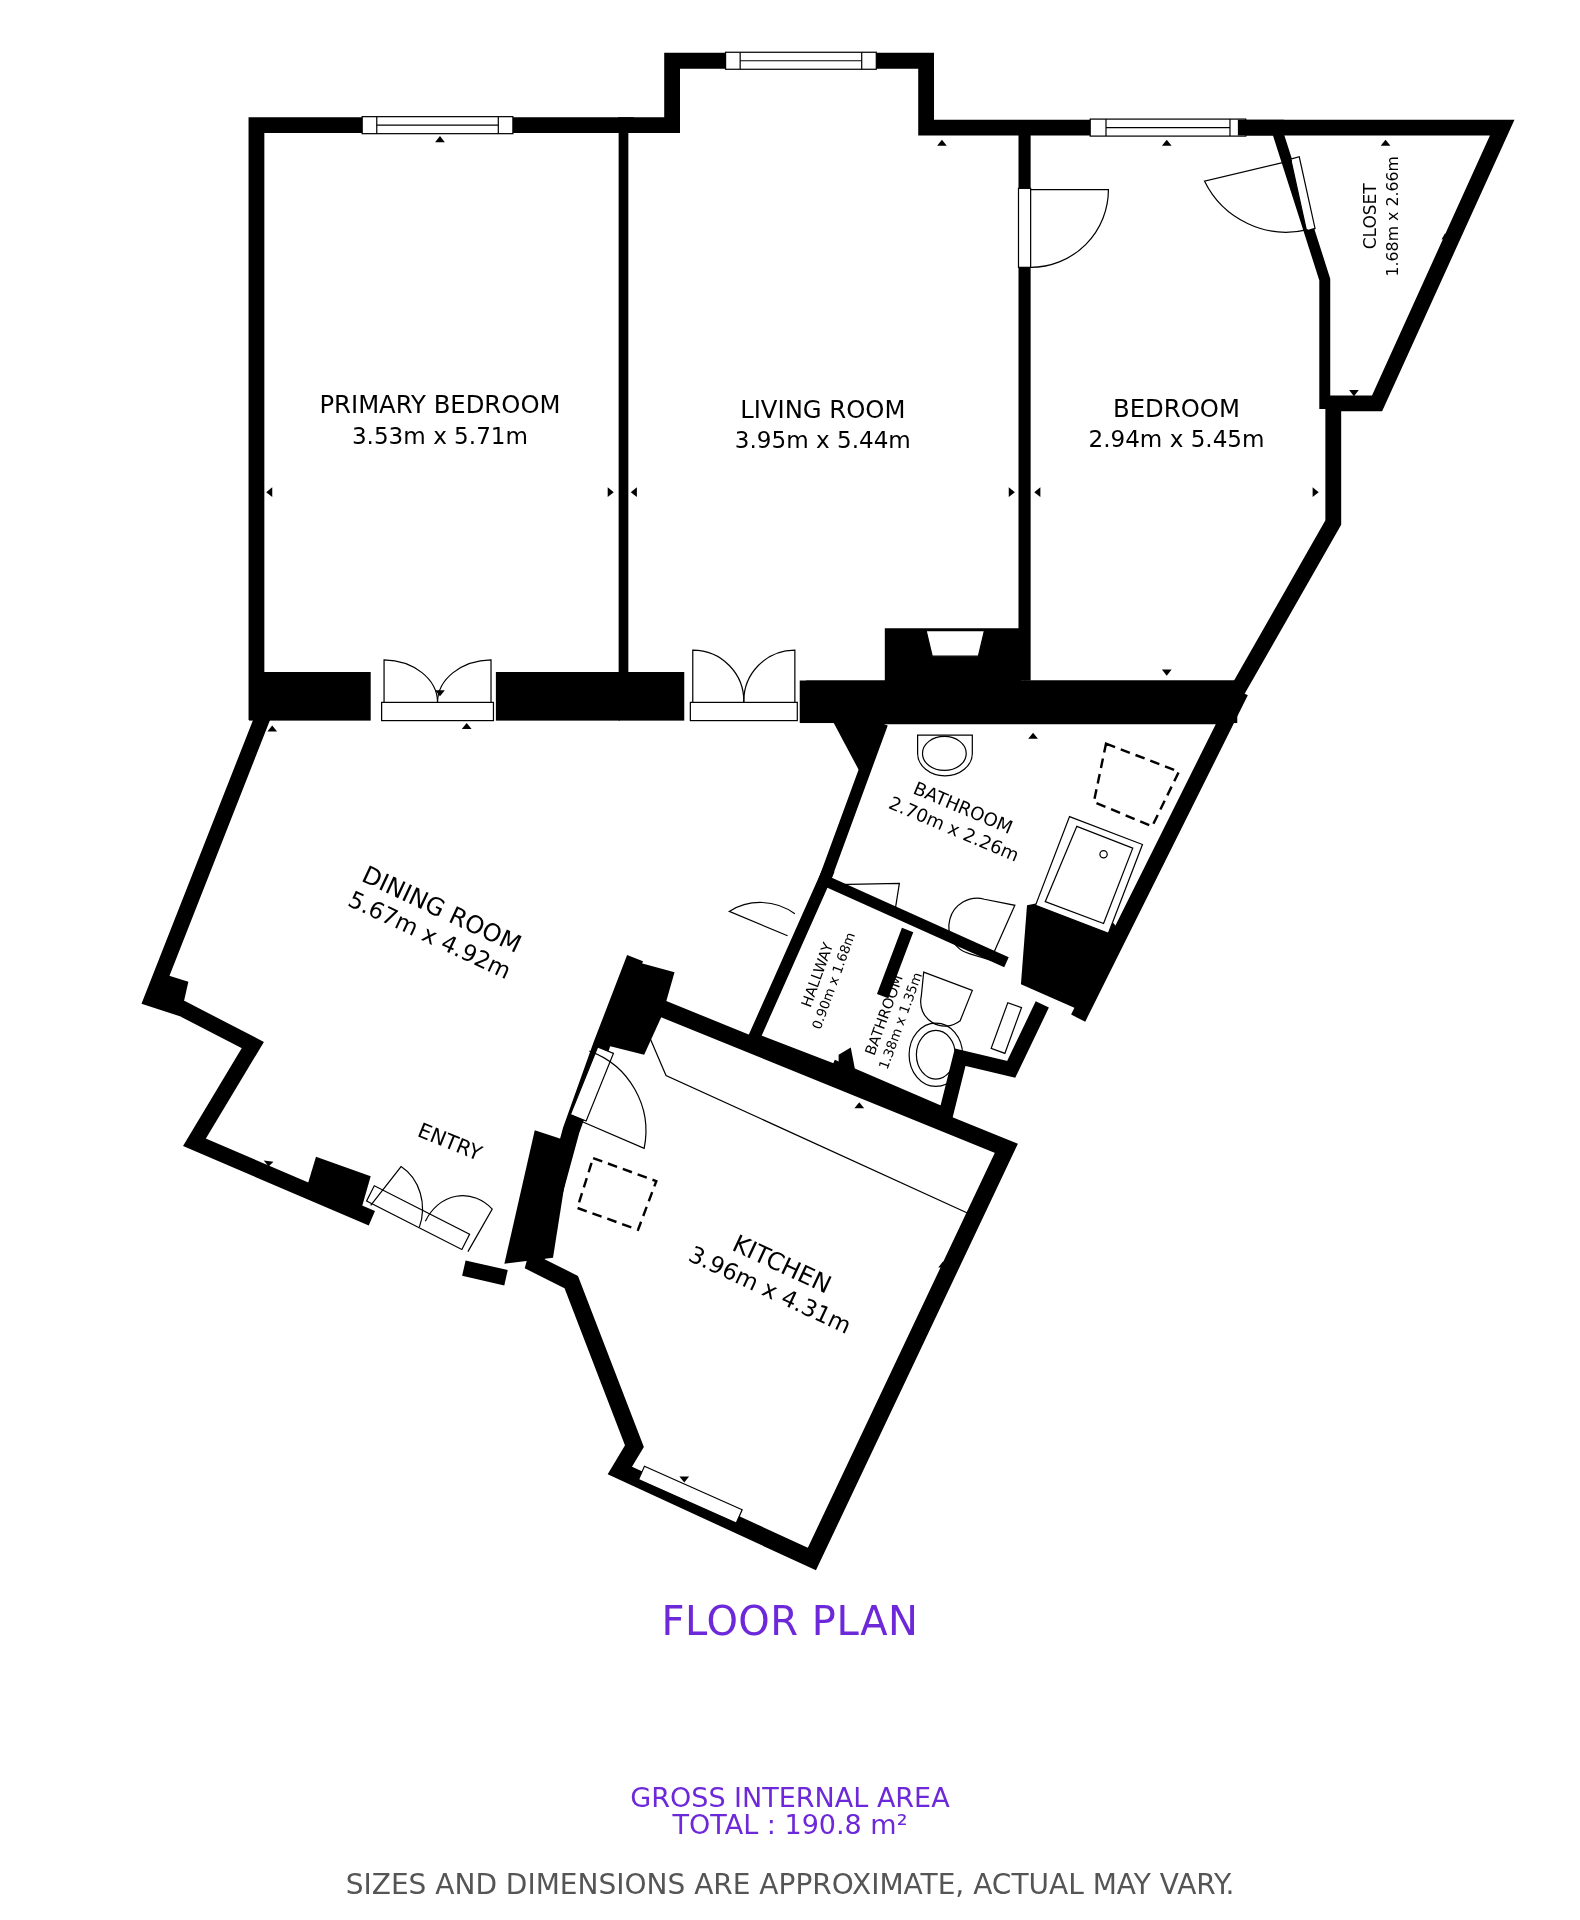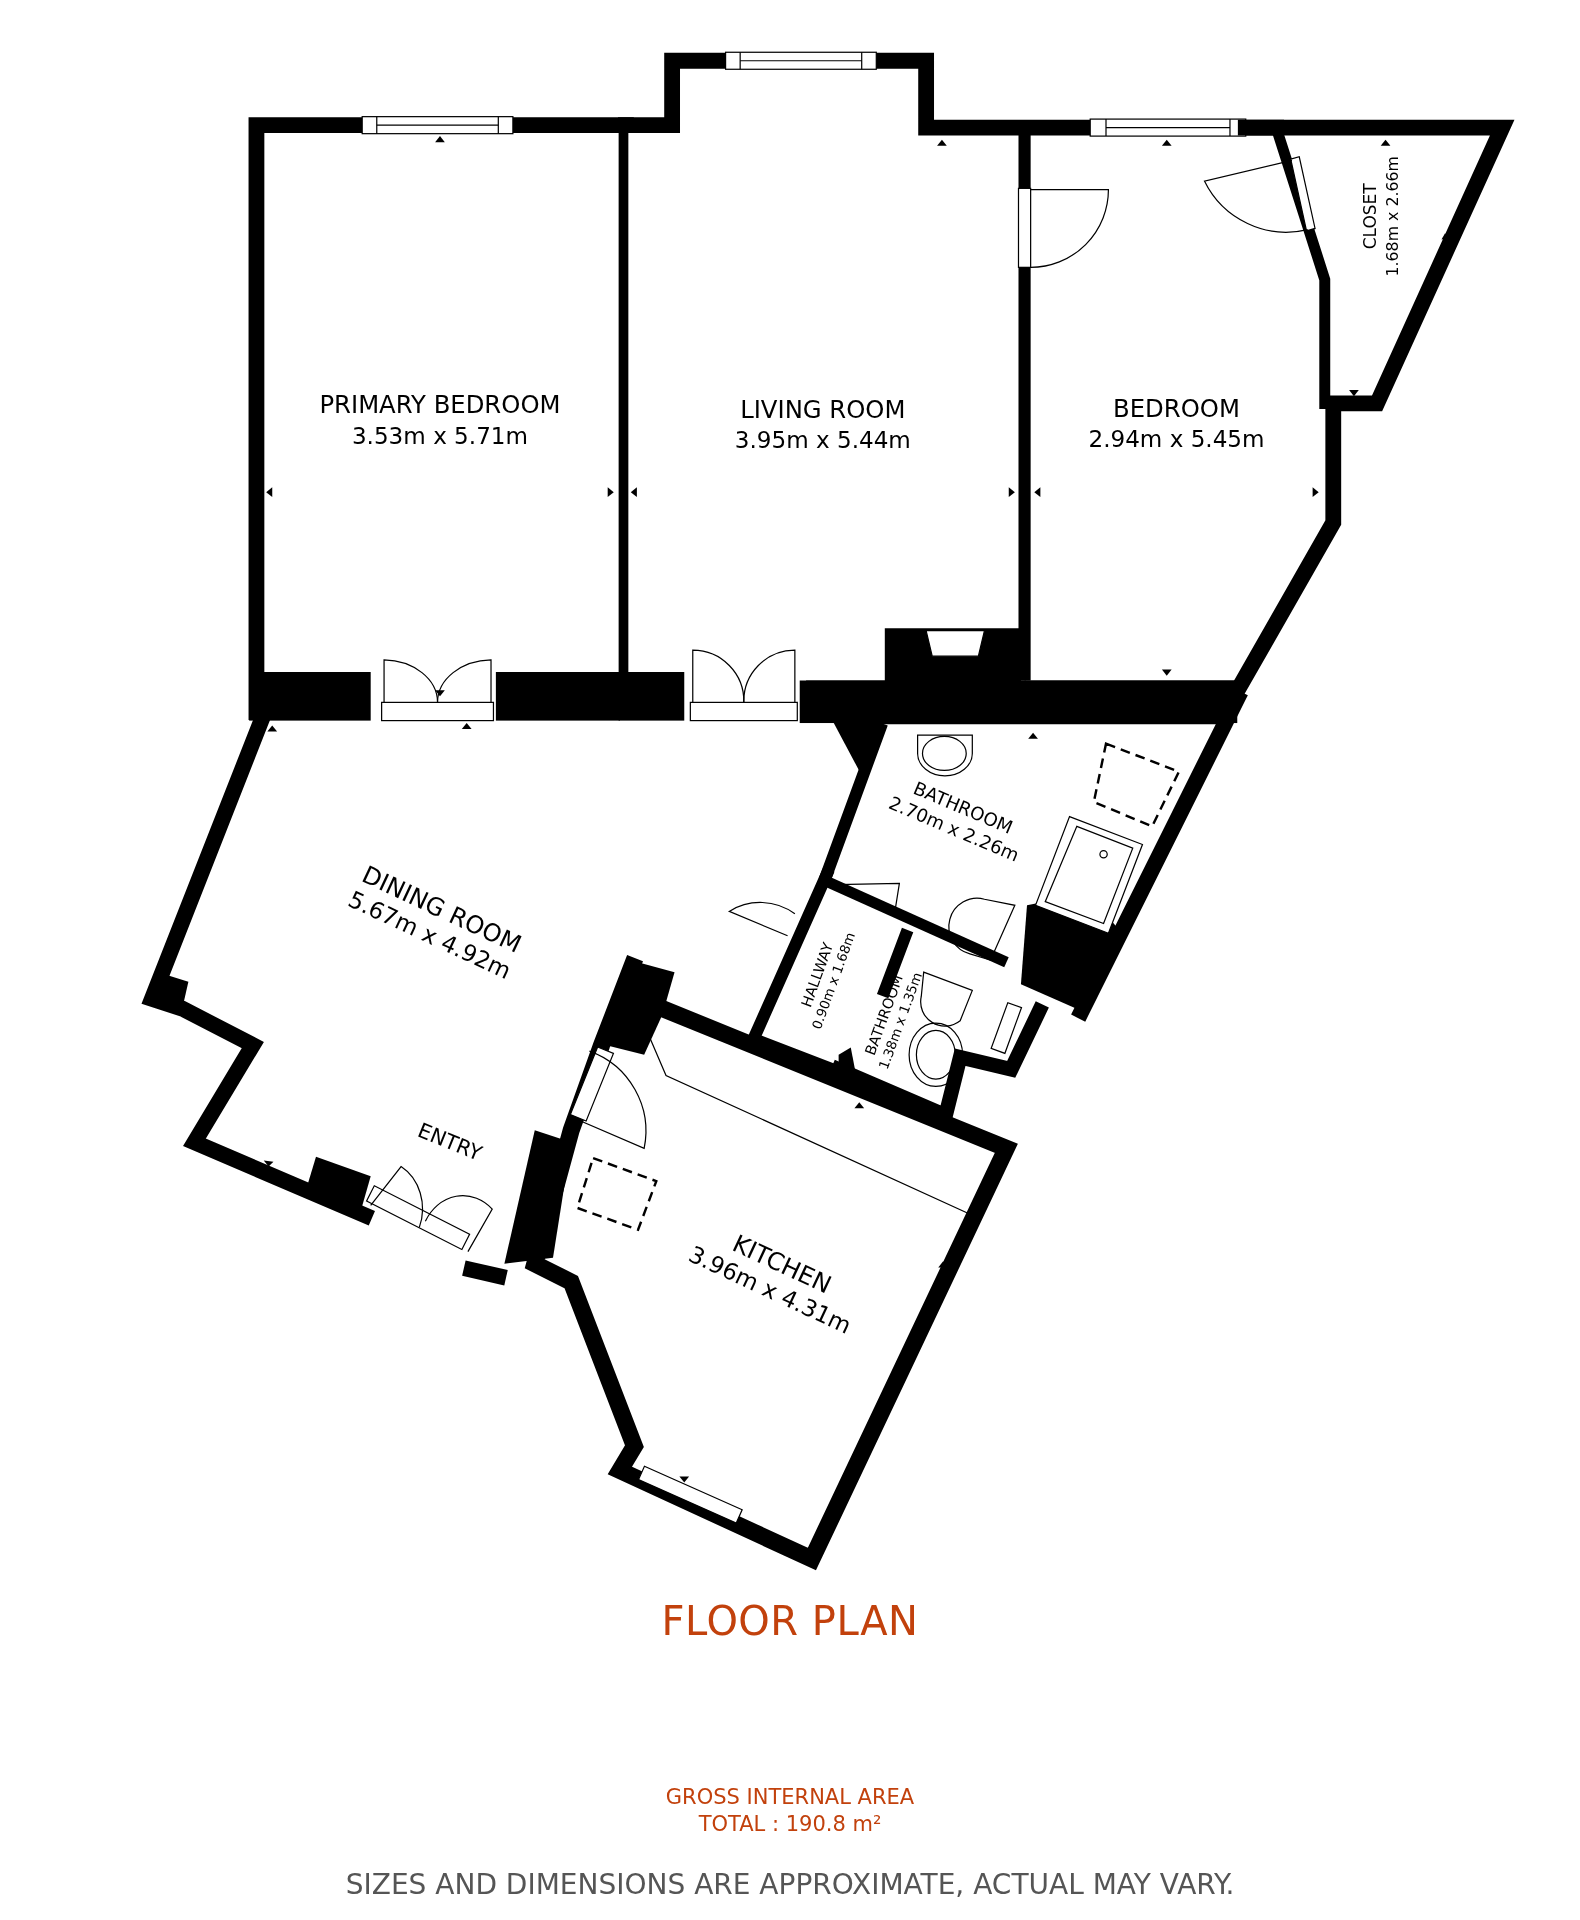--- a/index.html
+++ b/index.html
@@ -4,23 +4,23 @@
 <style>
   html, body { margin: 0; padding: 0; background: #ffffff; }
   body { width: 1580px; height: 1920px; position: relative; overflow: hidden; font-family: "DejaVu Sans", sans-serif; }
   #plan { position: absolute; left: 0; top: 0; width: 1580px; height: 1920px; }
   .wall { fill: #000; stroke: none; }
   .wline { fill: none; stroke: #000; stroke-linejoin: miter; stroke-linecap: square; }
   .thin { fill: none; stroke: #000; stroke-width: 1; }
   .thin-w { fill: #fff; stroke: #000; stroke-width: 1; }
   .dash { fill: none; stroke: #000; stroke-width: 2; stroke-dasharray: 8 5; }
   .lbl { font-family: "DejaVu Sans", sans-serif; fill: #000; }
-  .caption { position: absolute; left: 0; width: 1580px; text-align: center; font-family: "DejaVu Sans", sans-serif; color: #c2410c; }
+  .caption { position: absolute; left: 0; width: 1580px; text-align: center; font-family: "DejaVu Sans", sans-serif; color: #6d28d9; }
   .title { top: 1598px; font-size: 40px; letter-spacing: 0.5px; }
-  .gia { font-size: 21px; line-height: 27px; top: 1784px; }
+  .gia { font-size: 27px; line-height: 27px; top: 1784px; }
   .disclaimer { top: 1868px; font-size: 28px; color: #555; }
 </style>
 </head>
 <body>
 
 <svg id="plan" viewBox="0 0 1300 1580" preserveAspectRatio="none" xmlns="http://www.w3.org/2000/svg">
 
   <g>
     <path class="wline" stroke-width="13" d="M 211 586 L 211 103 L 515 103"></path>
     <rect class="wall" x="509" y="103" width="8" height="450"></rect>

